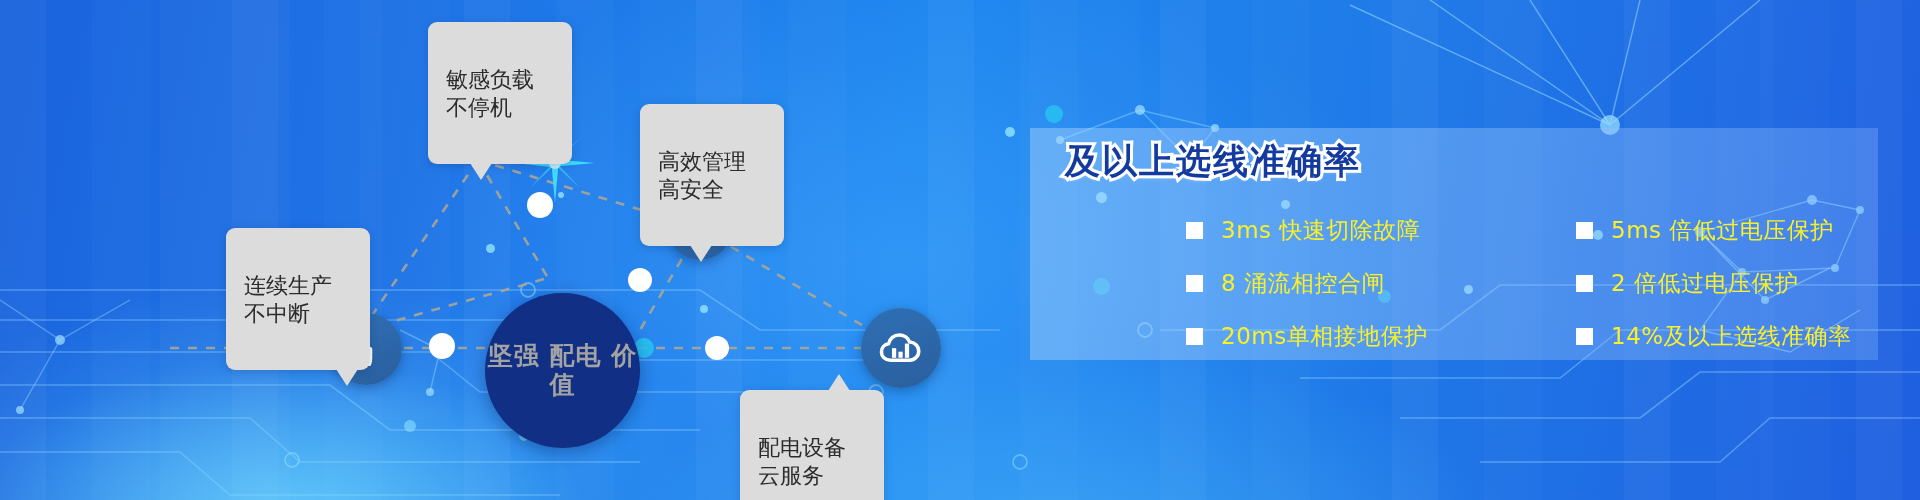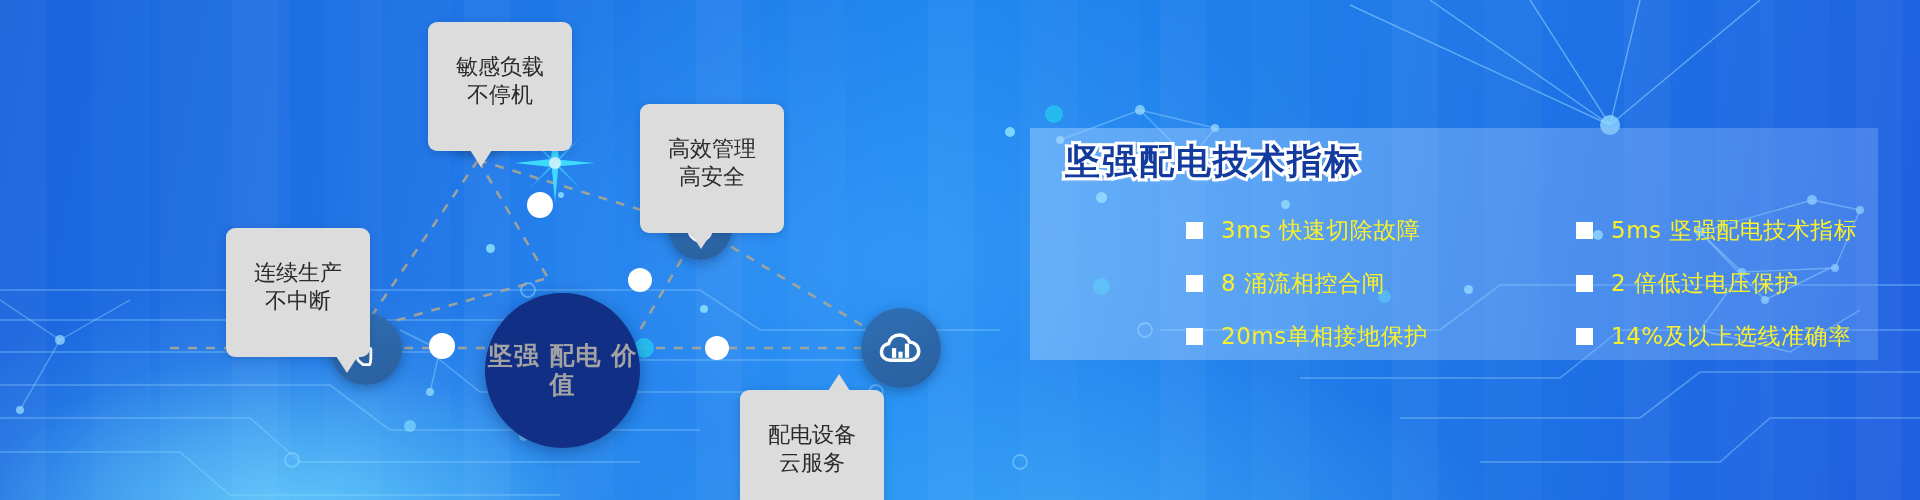--- a/index.html
+++ b/index.html
@@ -61,22 +61,22 @@
     color:#a3a3a3;font-weight:700;font-size:25px;line-height:1.13;
     text-align:center;letter-spacing:1px;
   }
 
   .dot-w{position:absolute;border-radius:50%;background:#ffffff;z-index:5;}
   .dot-c{position:absolute;border-radius:50%;background:#27c2f0;z-index:5;opacity:.95;}
   .dot-s{position:absolute;border-radius:50%;background:rgba(140,225,255,.85);z-index:4;}
 
   .callout{
     position:absolute;background:#dcdcdc;border-radius:9px;
-    color:#2b2b2b;font-size:22px;line-height:1.28;text-align:center;
-    padding:3px 18px 13px;z-index:8;
+    color:#2b2b2b;font-size:22px;line-height:1.28;
+    padding:16px 18px 13px;z-index:8;
     box-shadow:0 2px 8px rgba(10,40,90,.22);
     white-space:pre-line;
   }
   .callout .tail{
     position:absolute;width:0;height:0;
     border-left:11px solid transparent;border-right:11px solid transparent;
   }
   .tail-down{border-top:17px solid #dcdcdc;bottom:-16px;}
   .tail-up{border-bottom:17px solid #dcdcdc;top:-16px;}
 
@@ -295,30 +295,30 @@
       </g>
     </svg>
   </div>
   <div class="callout" style="left:740px;top:390px;width:108px;">
     <span>配电设备
 云服务</span>
     <span class="tail tail-up" style="left:88px;"></span>
   </div>
 
   <div class="panel"></div>
-  <div class="panel-title">坚强配电技术指标</div>
+  <div class="panel-title">及以上选线准确率</div>
 
   <div class="spec-grid">
     <div class="spec-item">
       <span class="spec-bullet"></span>
       <span class="spec-label">3ms 快速切除故障</span>
     </div>
     <div class="spec-item">
       <span class="spec-bullet"></span>
-      <span class="spec-label">5ms 坚强配电技术指标</span>
+      <span class="spec-label">5ms 倍低过电压保护</span>
     </div>
     <div class="spec-item">
       <span class="spec-bullet"></span>
       <span class="spec-label">8 涌流相控合闸</span>
     </div>
     <div class="spec-item">
       <span class="spec-bullet"></span>
       <span class="spec-label">2 倍低过电压保护</span>
     </div>
     <div class="spec-item">

